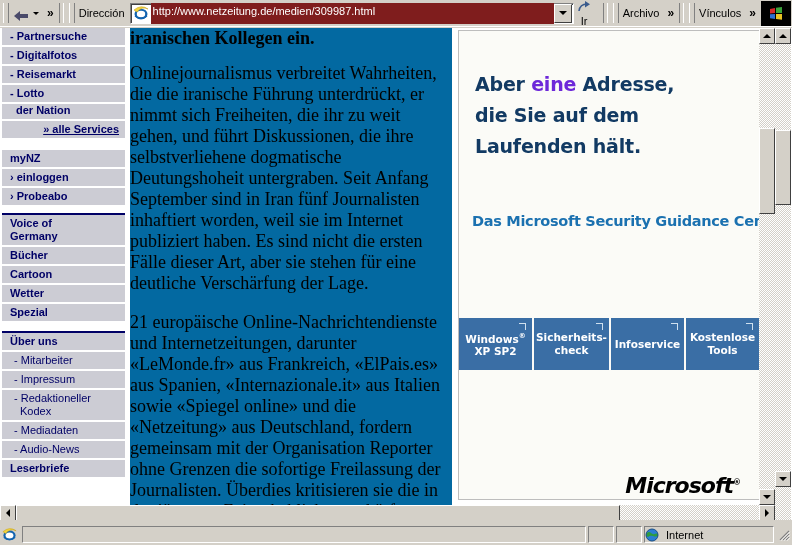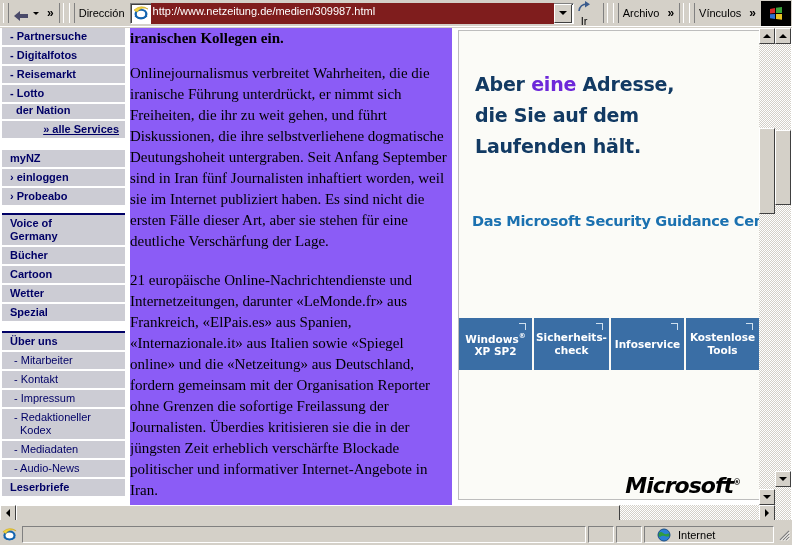--- a/index.html
+++ b/index.html
@@ -118,23 +118,23 @@
   .nav-cell.bold{font-weight:bold;}
   .nav-cell.sub{padding-left:12px;font-weight:normal;}
   .nav-cell.right{text-align:right;padding-right:6px;font-weight:bold;color:#000066;text-decoration:underline;}
   .nav-gap{height:10px;background:#ffffff;}
   .nav-rule{height:2px;background:#000066;margin:0;}
 
   
   .article{
     position:absolute;left:130px;top:0;width:322px;height:477px;
     font-family:"Liberation Serif",serif;
-    font-size:15px;line-height:21px;color:#000000;
+    font-size:18px;line-height:21px;color:#000000;
     overflow:hidden;
-    background:#8b5cf6;
+    background:#0369a1;
   }
   .article .hl{font-weight:bold;margin:0 0 14px 0;}
   .article p{margin:0 0 18px 0;}
 
   
   .adcol{
     position:absolute;left:458px;top:2px;width:302px;height:470px;
     background:#fbfbf7;
     border:1px solid #bdbdbd;
     box-sizing:border-box;
@@ -223,21 +223,21 @@
   }
   .st-panel{
     height:17px;margin:0 1px;
     border-top:1px solid #808080;border-left:1px solid #808080;
     border-right:1px solid #ffffff;border-bottom:1px solid #ffffff;
     box-sizing:border-box;display:flex;align-items:center;
     font-size:11px;color:#000;
   }
   .st-main{flex:1;padding-left:2px;}
   .st-sm{width:26px;}
-  .st-zone{width:130px;padding-left:12px;gap:4px;}
+  .st-zone{width:130px;padding-left:0;gap:4px;}
   .st-grip{
     width:14px;height:14px;margin-left:2px;margin-right:1px;position:relative;
   }
   .globe{width:14px;height:14px;flex:0 0 auto;margin-right:3px;}
   .ie-small{width:15px;height:15px;margin-left:2px;margin-right:4px;flex:0 0 auto;}
   .top-edge{
     position:absolute;left:0;top:520px;width:792px;height:4px;background:#d4d0c8;
   }
 </style>
 </head>
@@ -344,21 +344,20 @@
           <div class="nav-cell bold"><span>Wetter</span></div>
           <div class="nav-cell bold"><span>Spezial</span></div>
         </div>
 
         <div class="nav-gap" style="height:8px"></div>
         <div class="nav-rule"></div>
 
         <div>
           <div class="nav-cell bold"><span>Über uns</span></div>
           <div class="nav-cell sub"><span>- Mitarbeiter</span></div>
-          <div class="nav-cell sub"><span>- Kontakt</span></div>
           <div class="nav-cell sub"><span>- Impressum</span></div>
           <div class="nav-cell sub" style="border-bottom:none;padding-bottom:0;"><span>- Redaktioneller</span></div>
           <div class="nav-cell sub" style="padding-left:18px;padding-top:0;"><span>Kodex</span></div>
           <div class="nav-cell sub"><span>- Mediadaten</span></div>
           <div class="nav-cell sub"><span>- Audio-News</span></div>
           <div class="nav-cell bold"><span>Leserbriefe</span></div>
 
         </div>
       </div>
 

